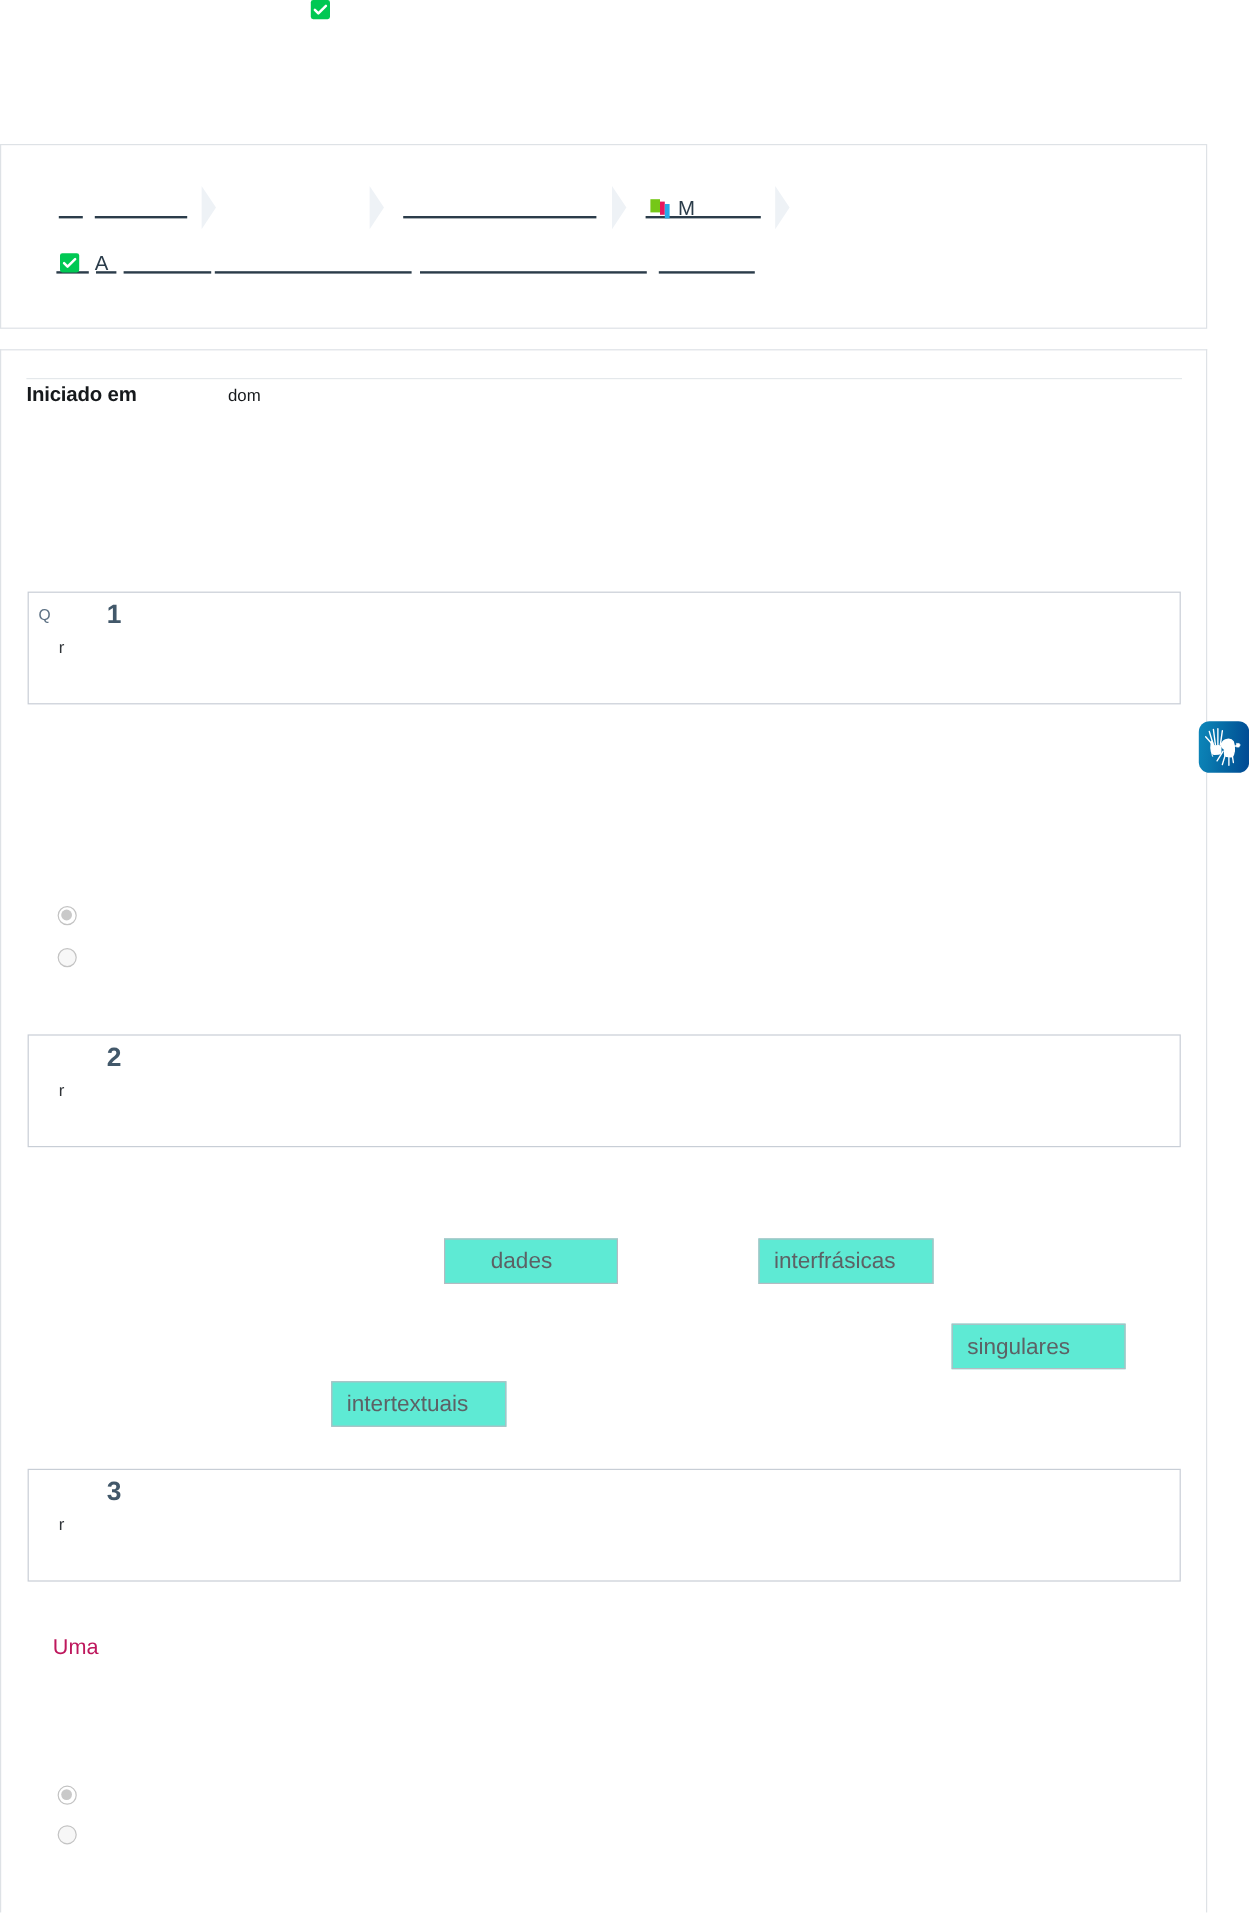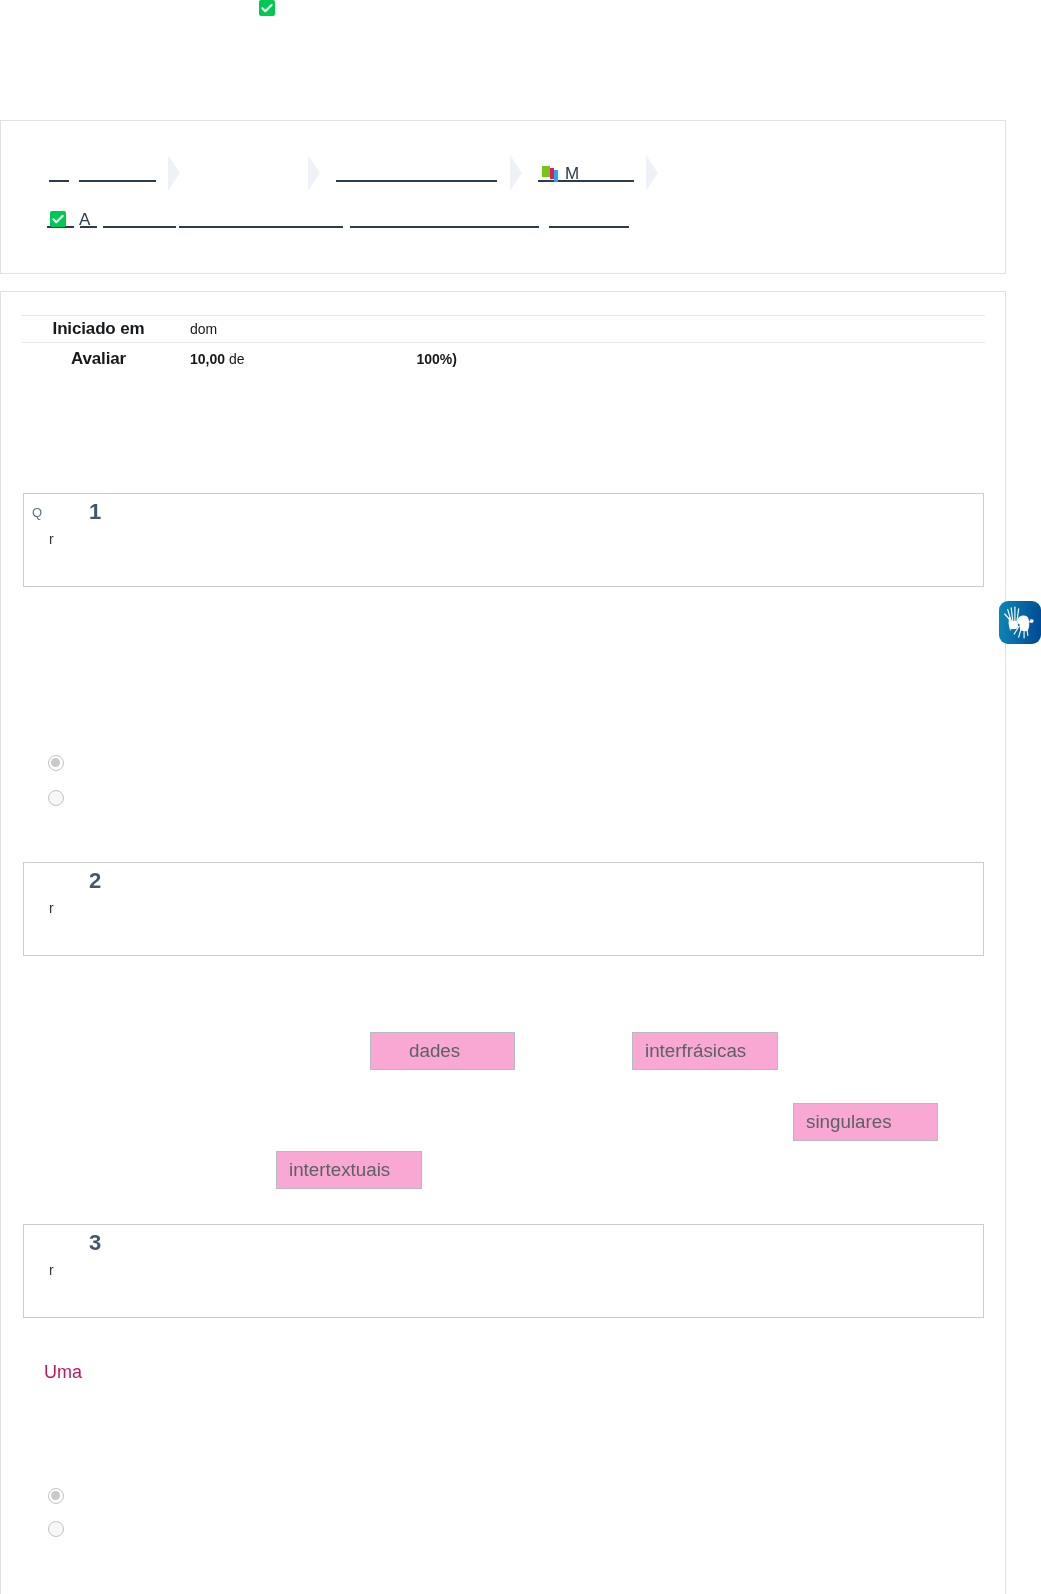--- a/index.html
+++ b/index.html
@@ -75,21 +75,21 @@
   }
   table.summary td {
     padding: 2px 0 1.6px 0;
     border-top: 1px solid #e4e8eb;
     vertical-align: top;
     font-size: 17px;
     line-height: 22.4px;
     color: #16191c;
   }
   table.summary td.k {
-    width: 153px; text-align: center; font-weight: 700;
+    width: 153px; text-align: left; font-weight: 700;
     padding-right: 0px;
     letter-spacing: -0.15px;
   }
   table.summary td.k span { display:block; }
   table.summary tr.last td { padding-top: 5px; padding-bottom: 4px; }
   table.summary td.v { padding-left: 15px; font-weight: 400; white-space: nowrap; font-size: 14px; }
   .grade-b { font-weight:700; }
   .grade-pct { display:inline-block; margin-left:168px; font-weight:700; }
 
   
@@ -110,21 +110,21 @@
   }
   .radio.sel{ background:#ffffff; }
   .radio.sel::after{
     content:""; position:absolute; left:2.1px; top:2.1px; width:9px; height:9px;
     border-radius:50%; background:#c9c9c9;
   }
 
   
   .dragword {
     position:absolute; height:38px;
-    border:1px solid #b4bbc2; border-radius:0; background:#f9a8d4;
+    border:1px solid #b4bbc2; border-radius:0; background:#5eead4;
     color:#5d6165; font-size:18.8px; line-height:36px; text-align:left;
     padding-left:12px;
   }
 
   .bodytext { position:absolute; color:#be185d; font-size:18px; line-height:24px; }
 
   
   .vlibras {
     position:absolute; left:999px; top:601px; width:42px; height:43px;
     border-radius:9px;
@@ -175,28 +175,20 @@
     <div class="crumb-link" style="left:548px; top:105px; width:80px;"></div>
   </div>
 
   <div class="card" id="card-summary">
     <table class="summary">
       <tbody>
         <tr>
           <td class="k">Iniciado em</td>
           <td class="v">dom</td>
         </tr>
-        <tr class="last">
-          <td class="k">Avaliar</td>
-          <td class="v">
-            <span class="grade-b">10,00</span>
-            <span>de</span>
-            <span class="grade-pct">100%)</span>
-          </td>
-        </tr>
       </tbody>
     </table>
   </div>
 
   <div class="qinfo" style="top:493px;">
     <div class="qicon" style="left:8px; top:12px;">Q</div>
     <div class="qnum" style="left:65px; top:7px;">1</div>
     <div class="qstate" style="left:25px; top:38px;">r</div>
   </div>
   <div class="radio sel" style="left:48px; top:755px;"></div>

